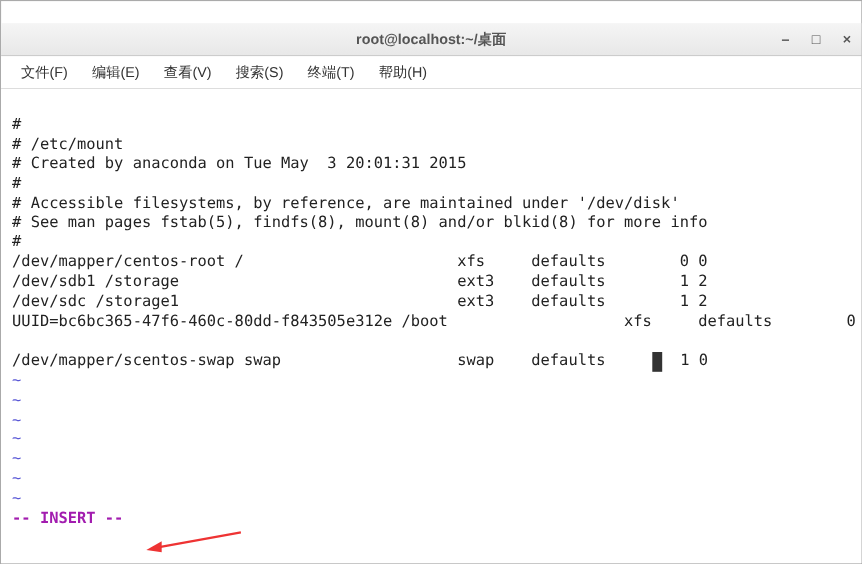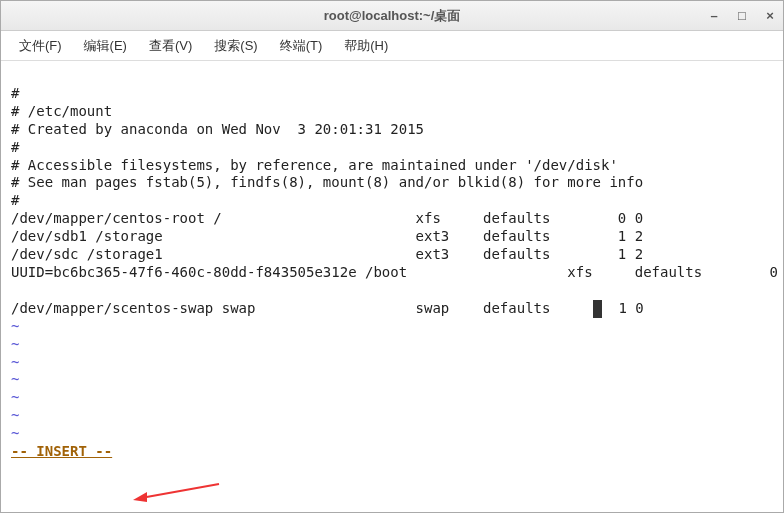--- a/index.html
+++ b/index.html
@@ -23,20 +23,21 @@
       border: 1px solid #aaa;
     }
     .titlebar {
       height: 30px;
       background: linear-gradient(to bottom, #f5f5f5, #e8e8e8);
       border-bottom: 1px solid #ccc;
       display: flex;
       align-items: center;
       position: relative;
       padding: 0 8px;
+      margin-top: 20px;
     }
     .title-text {
       position: absolute;
       left: 50%;
       transform: translateX(-50%);
       font-size: 13px;
       color: #555;
       font-weight: bold;
     }
     .window-controls {
@@ -82,22 +83,21 @@
       line-height: 1.28;
       white-space: pre;
       overflow: hidden;
       position: relative;
     }
     .tilde {
       color: #5a58d6;
     }
     .status-line {
       font-weight: bold;
-      color: #a16207;
-      text-decoration: underline;
+      color: #a21caf;
     }
     .cursor {
       background: #333;
       color: #fff;
       display: inline-block;
       width: 9px;
     }
     .arrow-annotation {
       position: absolute;
       left: 130px;
@@ -123,21 +123,21 @@
     <div class="menu-item">文件(F)</div>
     <div class="menu-item">编辑(E)</div>
     <div class="menu-item">查看(V)</div>
     <div class="menu-item">搜索(S)</div>
     <div class="menu-item">终端(T)</div>
     <div class="menu-item">帮助(H)</div>
   </div>
   <div class="terminal">
 <span>#</span>
 <span># /etc/mount</span>
-<span># Created by anaconda on Wed Nov  3 20:01:31 2015</span>
+<span># Created by anaconda on Tue May  3 20:01:31 2015</span>
 <span>#</span>
 <span># Accessible filesystems, by reference, are maintained under '/dev/disk'</span>
 <span># See man pages fstab(5), findfs(8), mount(8) and/or blkid(8) for more info</span>
 <span>#</span>
 <span>/dev/mapper/centos-root /                       xfs     defaults        0 0</span>
 <span>/dev/sdb1 /storage                              ext3    defaults        1 2</span>
 <span>/dev/sdc /storage1                              ext3    defaults        1 2</span>
 <span>UUID=bc6bc365-47f6-460c-80dd-f843505e312e /boot                   xfs     defaults        0 0</span>
 <span></span>
 <span id="cursor-line">/dev/mapper/scentos-swap swap                   swap    defaults     <span class="cursor"> </span>  1 0</span>

